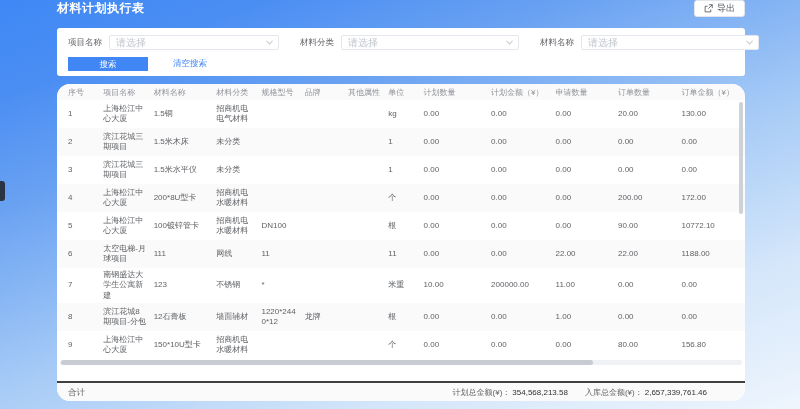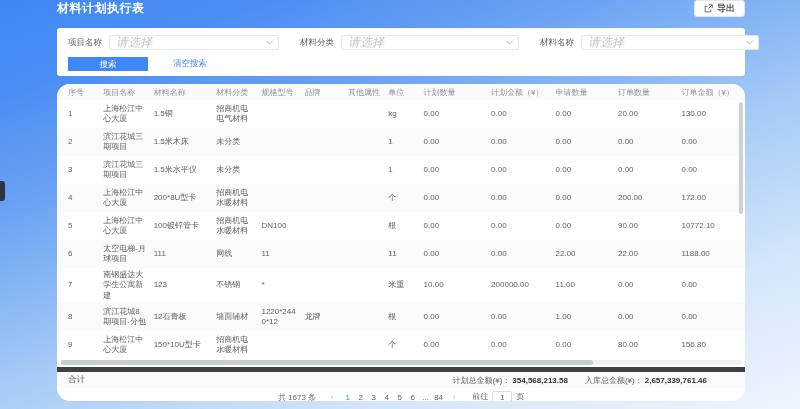--- a/index.html
+++ b/index.html
@@ -14,21 +14,21 @@
   }
   
   .topbar {
     position:absolute; left:57px; right:55px; top:0; height:16px;
     display:flex; align-items:flex-start; justify-content:space-between;
   }
   .page-title { color:#fff; font-size:12px; font-weight:bold; letter-spacing:.5px; }
   .export-btn {
     display:flex; align-items:center; gap:4px; height:17px; padding:0 9px;
     background:#fff; border:1px solid #e2e5ea; border-radius:3px;
-    font-size:9px; color:#4e5358; cursor:pointer;font-weight:bold;
+    font-size:9px; color:#4e5358; cursor:pointer;
   }
   .export-btn svg { display:block; }
   
   .side-handle {
     position:absolute; left:0; top:181px; width:5px; height:20px;
     background:#2b3442; border-radius:0 3px 3px 0; cursor:pointer;
   }
   
   .filter-card {
     position:absolute; left:57px; width:688px; top:28px; height:48px;
@@ -36,21 +36,21 @@
   }
   .filter-row { display:flex; align-items:center; }
   .filter-group { display:flex; align-items:center; }
   .filter-label { font-size:8.5px; color:#606266; white-space:nowrap; margin-right:7px; }
   .select-box {
     width:170px; height:15px; border:1px solid #e4e7ed; border-radius:2px;
     display:flex; align-items:center; justify-content:space-between;
     padding:0 6px; background:#fff; cursor:pointer;
   }
   .filter-group + .filter-group { margin-left:21px; }
-  .placeholder { font-size:12px; color:#c0c4cc;font-style:italic; }
+  .placeholder { font-size:10px; color:#c0c4cc; }
   .chev {
     width:5px; height:5px; border-right:1px solid #c0c4cc; border-bottom:1px solid #c0c4cc;
     transform:rotate(45deg) translate(-1px,-1px);
   }
   .action-row { display:flex; align-items:center; margin-top:7px; }
   .search-btn {
     width:80px; height:14px; background:var(--primary,#4086f4); color:#fff;
     border:none; border-radius:0; font-size:8.5px; cursor:pointer;
     font-family:inherit; line-height:13px;
   }
@@ -78,27 +78,27 @@
   .hscroll {
     position:relative; height:5px; margin:1px 3px 0; background:#f0f1f4; border-radius:3px;
   }
   .hscroll-thumb {
     position:absolute; left:1px; top:0; height:5px; width:78%;
     background:#c7ccd3; border-radius:3px; cursor:pointer;
   }
   
   .summary-row {
     display:flex; align-items:center; height:21px; background:#fafafa;
-    border-top:5px solid #404040; padding:0 38px 0 11px; margin-top:2px;
+    border-top:2px solid #404040; padding:0 38px 0 11px; margin-top:16px;
   }
   .summary-label-main { font-size:8.5px; color:#606266; }
   .summary-totals { margin-left:auto; display:flex; align-items:center; gap:17px;text-align:right; }
   .total-group { display:flex; align-items:center; font-size:8px; }
   .total-label { color:#606266; }
-  .total-value { color:#303133; font-weight:bold; margin-left:2px; }
+  .total-value { color:#303133; font-weight:normal; margin-left:2px; }
   
   .pagination {
     height:18px; display:flex; align-items:center; justify-content:center;
     font-size:8px; color:#606266; gap:3px;
   }
   .pg-total { margin-right:7px; }
   .pg-arrow { color:#aeb2b9; min-width:12px; text-align:center; cursor:pointer; font-size:9px; }
   .page-item {
     min-width:13px; height:13px; line-height:13px; text-align:center;
     cursor:pointer; color:#606266; padding:0 1px;

